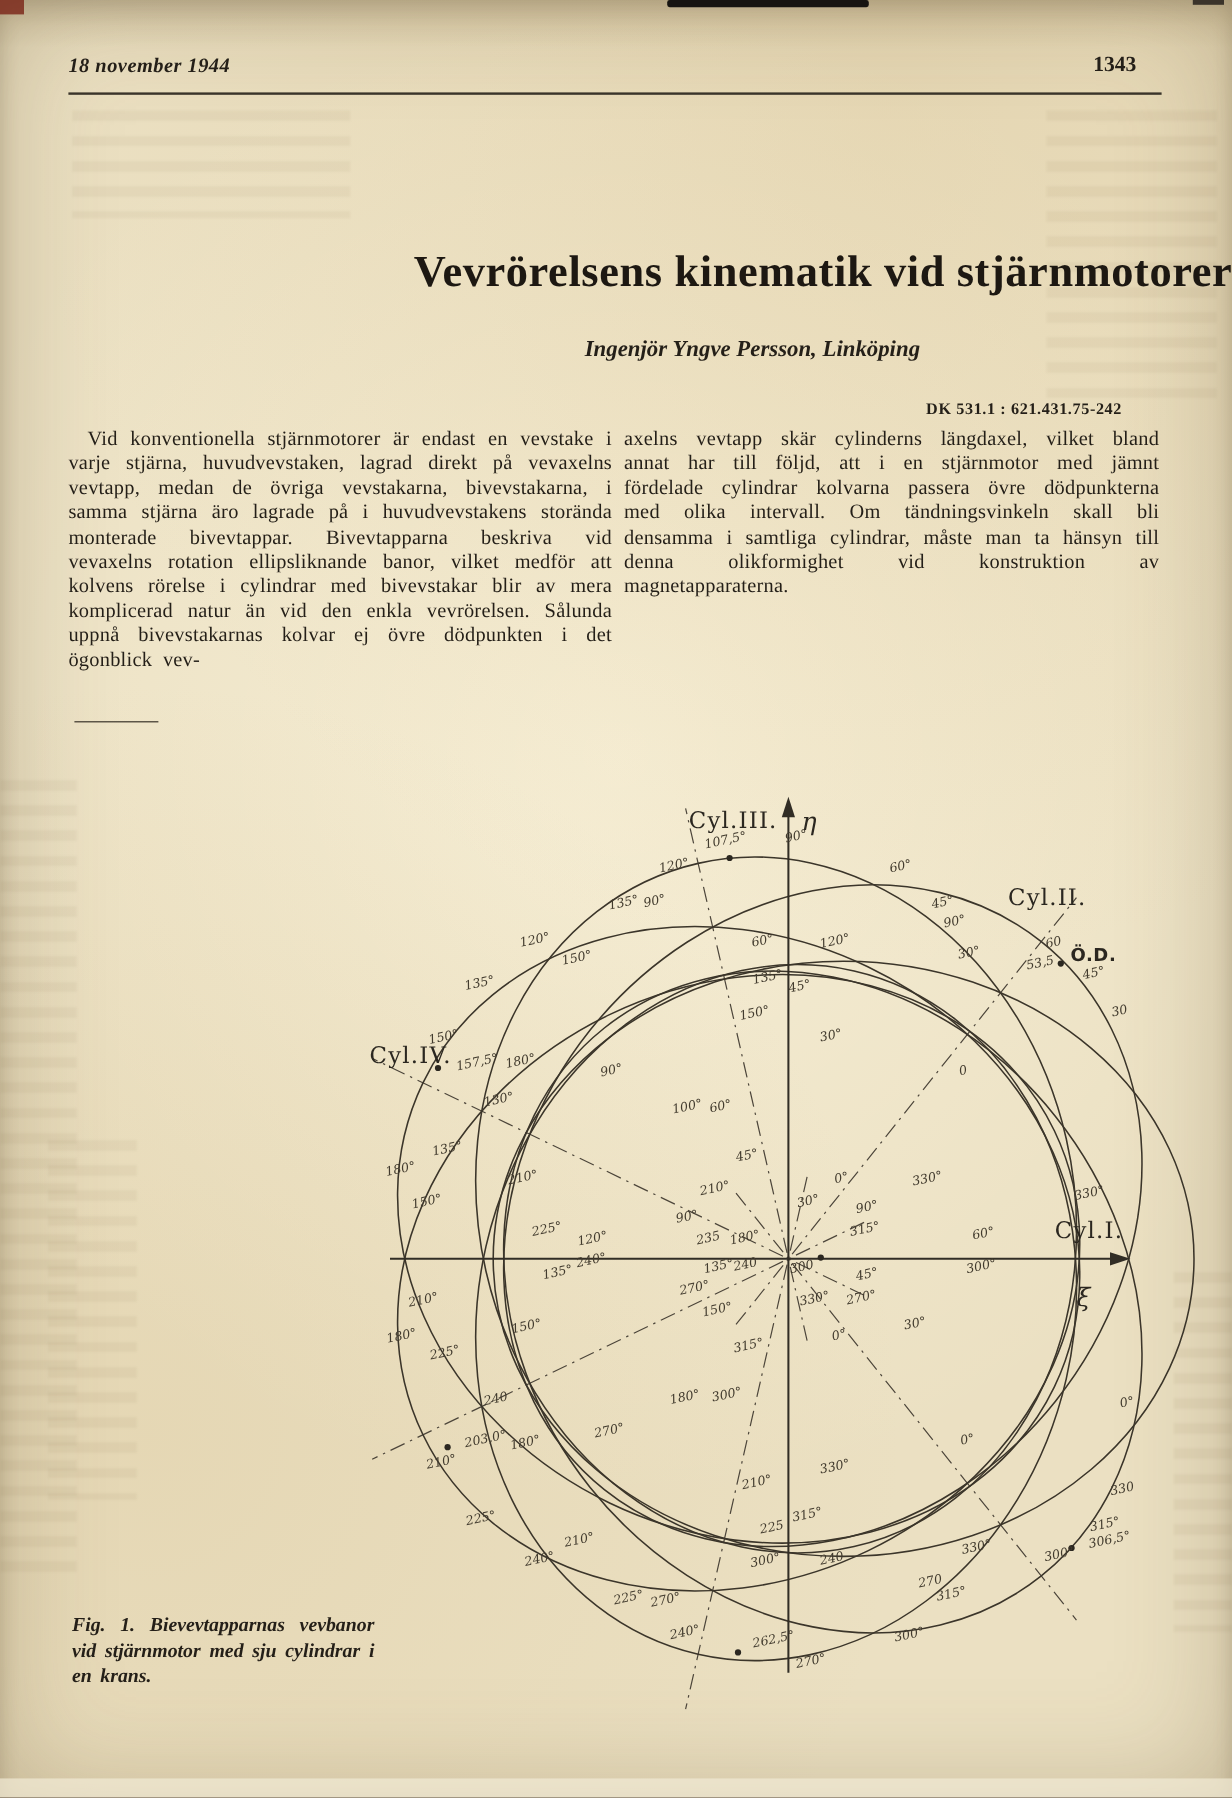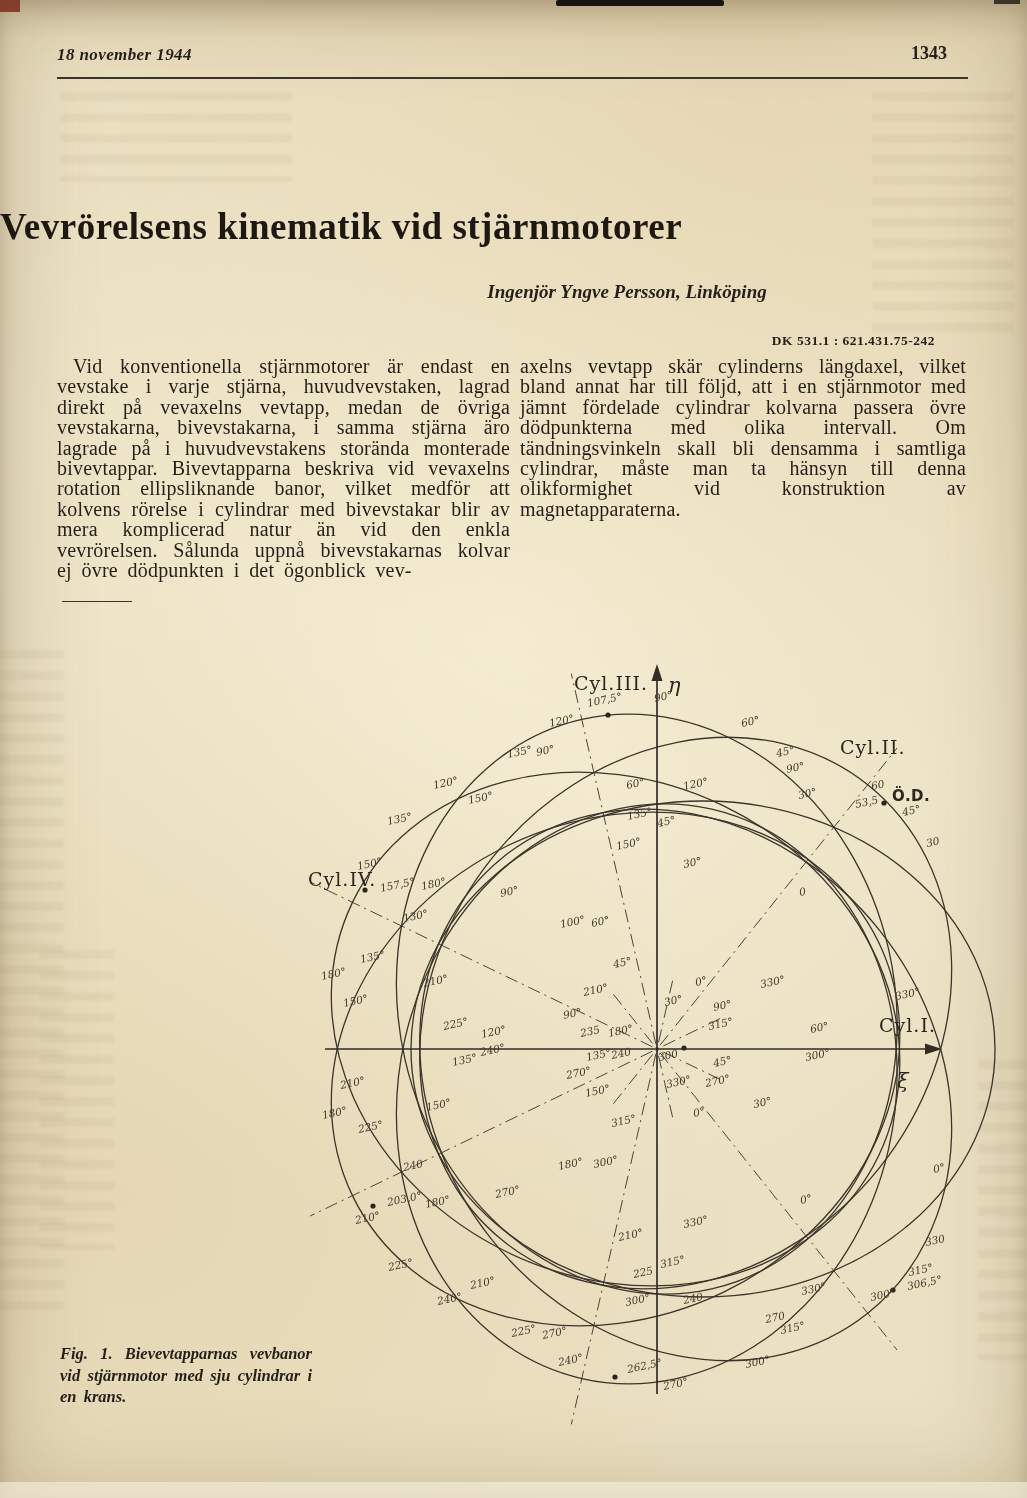--- a/index.html
+++ b/index.html
@@ -13,25 +13,25 @@
       radial-gradient(circle at 50% 42%, rgba(255,249,228,.55), transparent 62%),
       linear-gradient(180deg, rgba(120,95,50,.12) 0 14px, transparent 40px);
     box-shadow: inset 0 0 95px rgba(95,75,40,.30), inset 0 5px 16px rgba(70,55,30,.22);
   }
   .abs{position:absolute;}
   
   .hdr-date{left:57px;top:46px;font:bold italic 17px/1 "Liberation Serif",serif;letter-spacing:.4px;}
   .hdr-page{right:80px;top:44px;font:bold 18px/1 "Liberation Serif",serif;margin-left:12px;}
   .hdr-rule{left:57px;top:77px;width:911px;height:0;border-top:2px solid #3a342a;}
   
-  .title{left:0;right:0;top:206px;text-align:left;font:bold 37px/1.15 "Liberation Serif",serif;color:#1d1812;letter-spacing:.5px;}
+  .title{left:0;right:0;top:206px;text-align:right;font:bold 37px/1.15 "Liberation Serif",serif;color:#1d1812;letter-spacing:.5px;}
   .author{left:462px;top:281px;width:330px;text-align:center;font:bold italic 19px/1.2 "Liberation Serif",serif;}
   .dk{left:520px;top:334px;width:415px;text-align:right;font:bold 13.5px/1 "Liberation Serif",serif;letter-spacing:.5px;}
   
-  .col{font-size:20px;line-height:20.4px;text-align:justify;word-spacing:4.5px;letter-spacing:.2px;}
+  .col{font-size:17px;line-height:20.4px;text-align:justify;word-spacing:4.5px;letter-spacing:.2px;}
   .col p{margin:0;}
   .col-left{left:57px;top:356px;width:453px;}
   .col-right{left:520px;top:356px;width:446px;}
   .indent{text-indent:16px;}
   .sep{left:62px;top:601px;width:70px;border-top:1.6px solid #3a342a;height:0;}
   .footnote{left:58px;top:612px;width:440px;font:bold 13.5px/1.3 "Liberation Serif",serif;word-spacing:3px;letter-spacing:.3px;}
   
   .caption{left:60px;top:1333px;width:252px;font:bold italic 16.5px/21.5px "Liberation Serif",serif;text-align:justify;word-spacing:3px;margin-top:10px;}
   
   #fig{left:0;top:0;width:1027px;height:1498px;}

